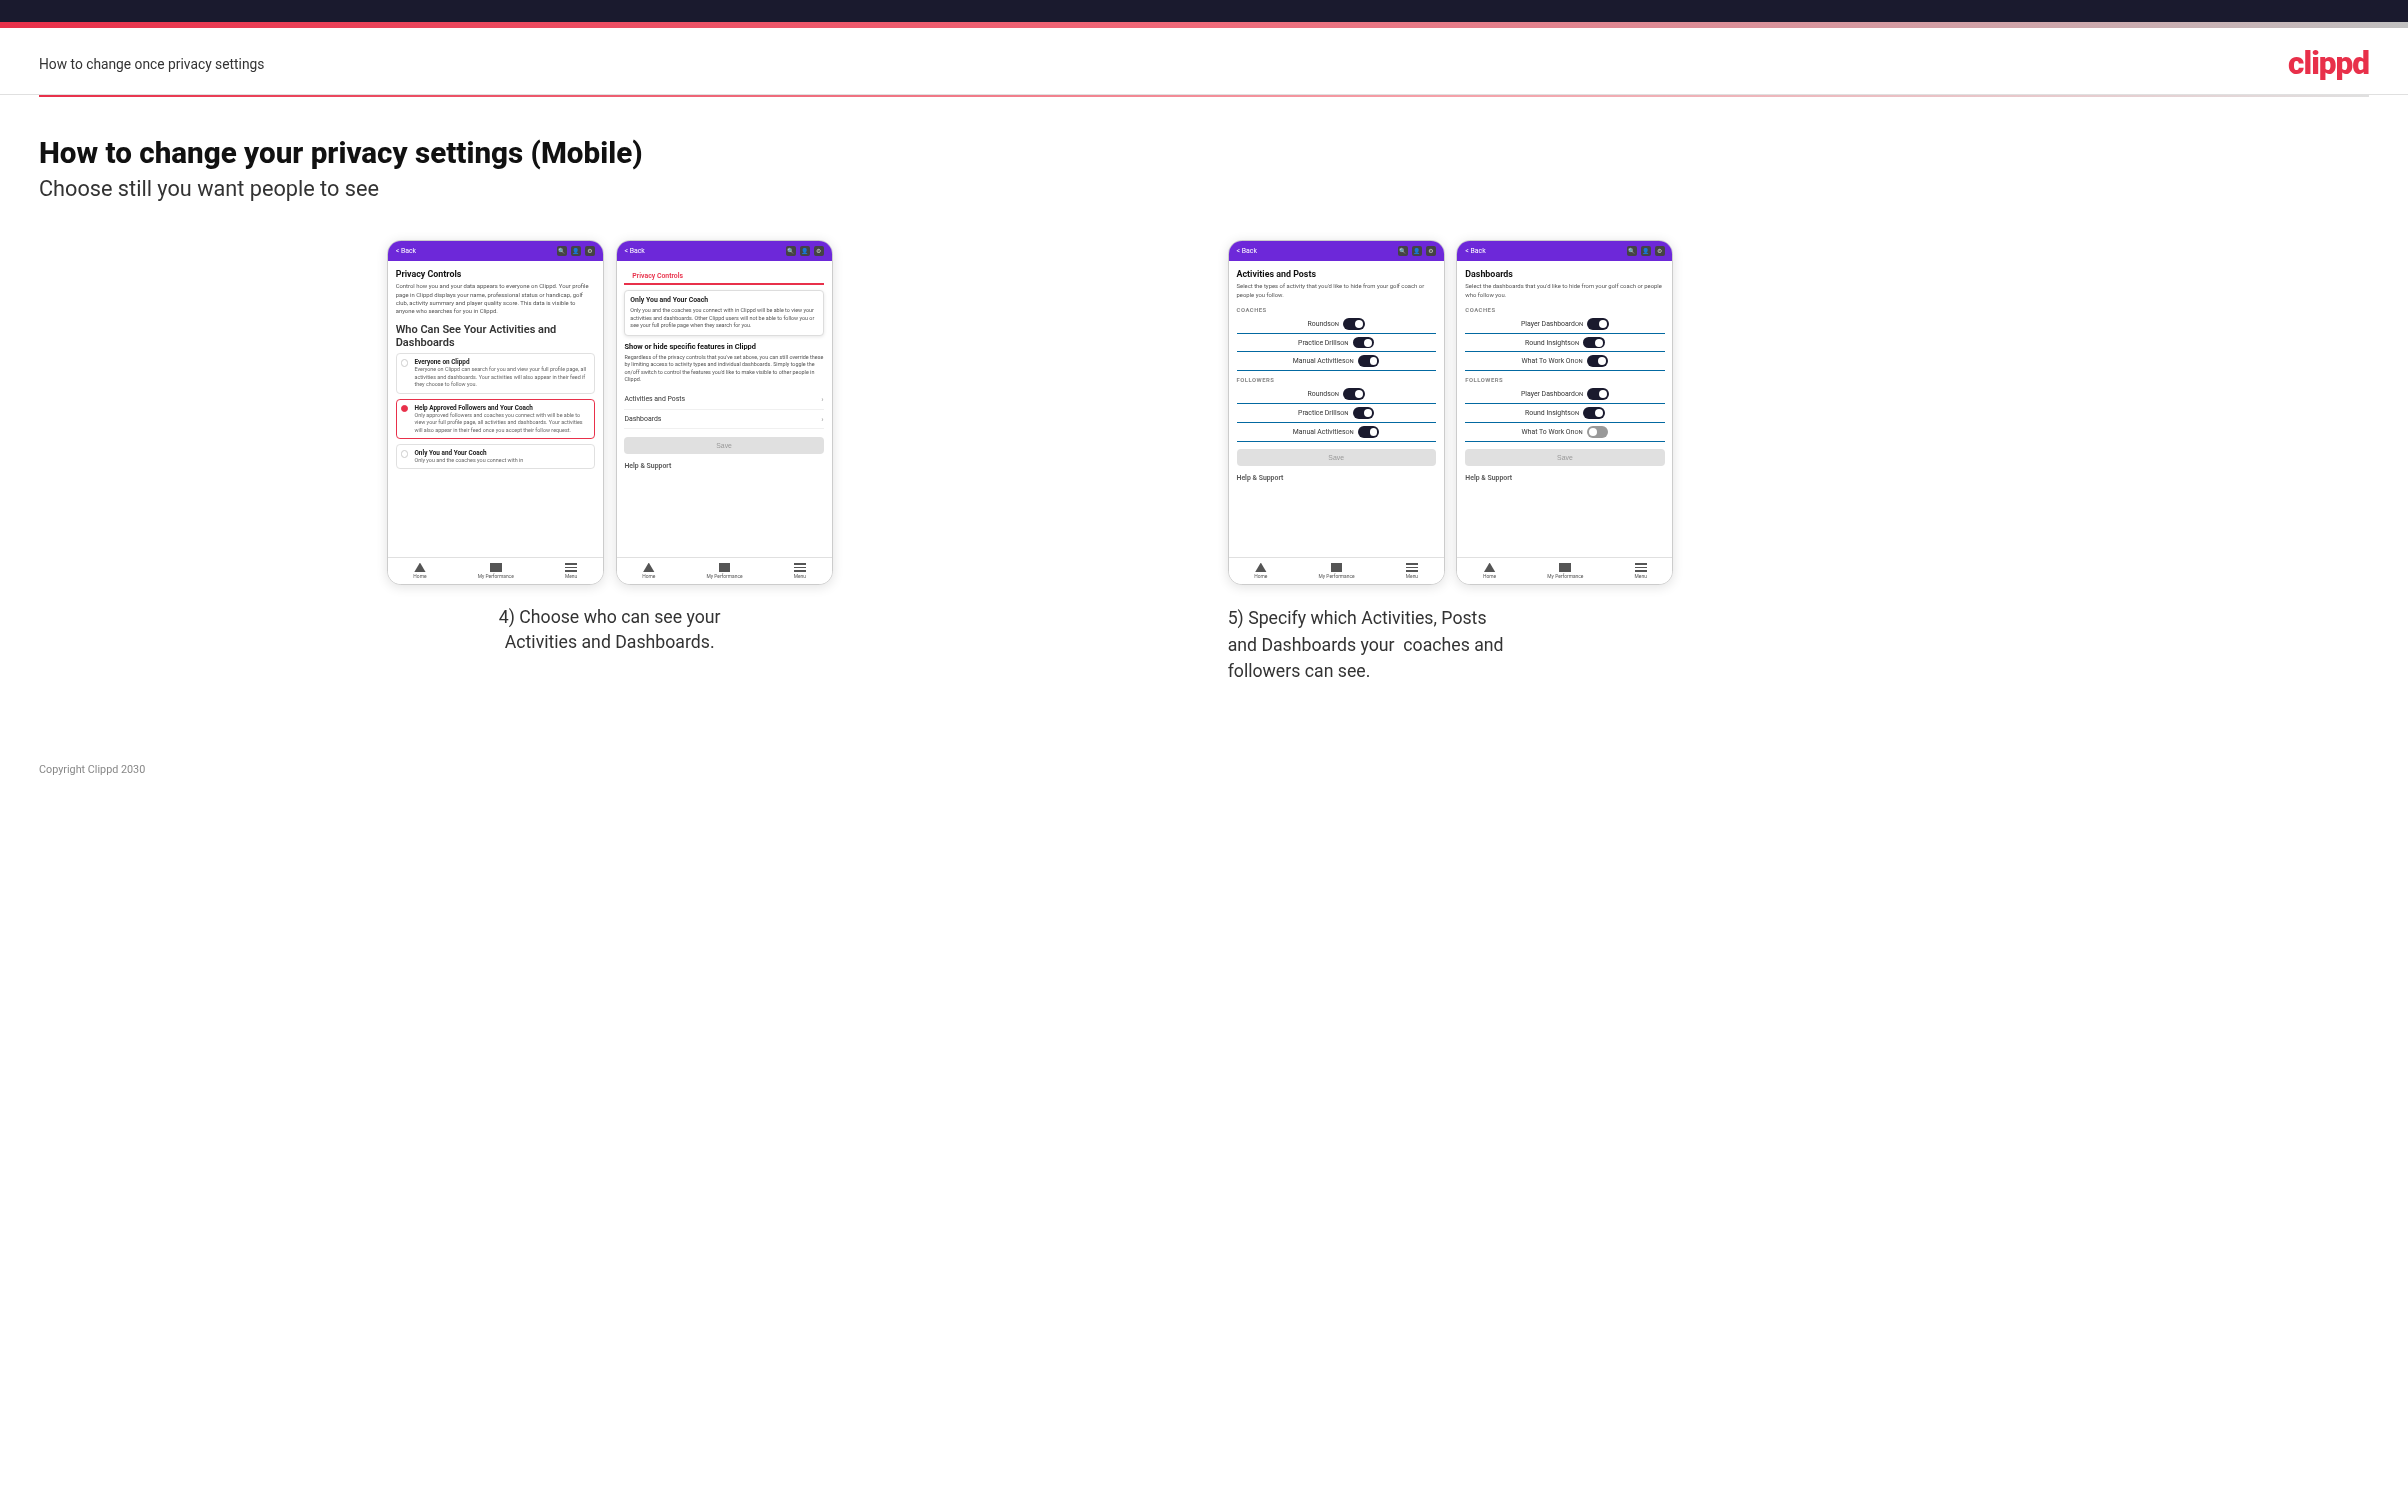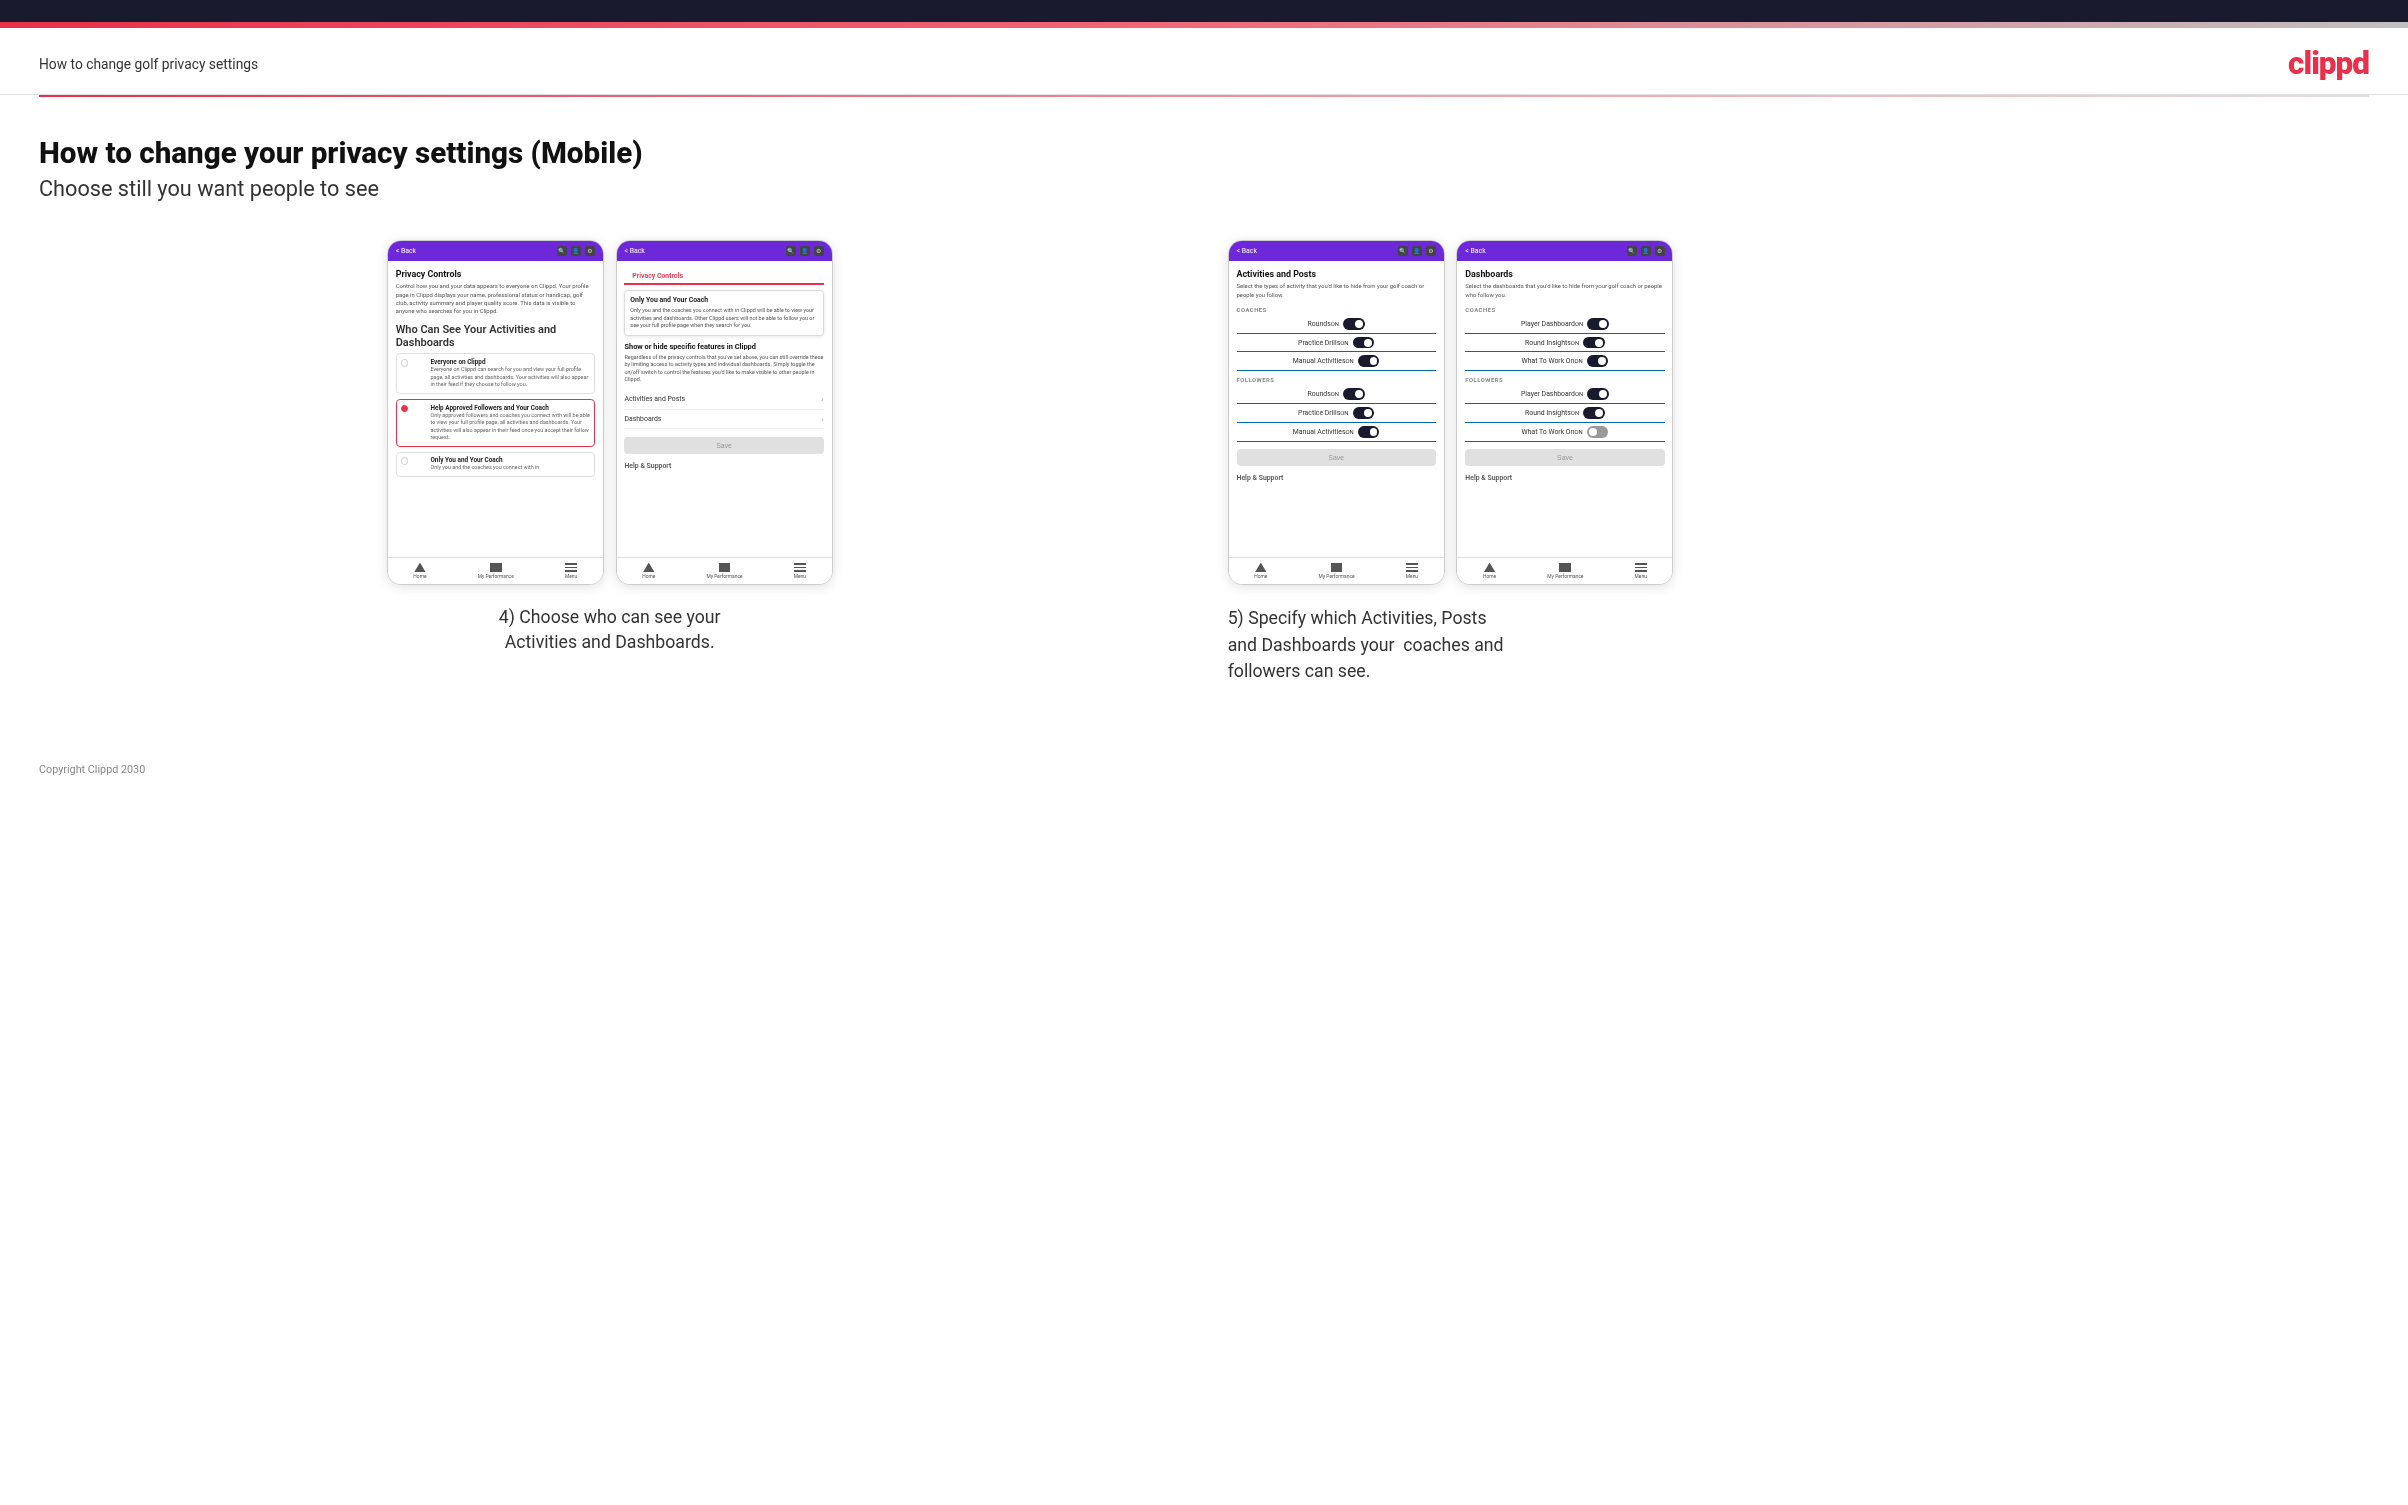--- a/index.html
+++ b/index.html
@@ -140,21 +140,21 @@
     .mock-subsection-label {
       font-size: 11px;
       font-weight: 600;
       color: #333;
       margin-bottom: 3.9px;
     }
 
     .mock-radio-item {
       display: flex;
       align-items: flex-start;
-      gap: 22px;
+      gap: 6px;
       margin-bottom: 4.9px;
       padding: 3.9px;
       border: 1px solid #e0e0e0;
       border-radius: 3.9px;
     }
     .mock-radio-item.selected {
       border-color: #e8304a;
     }
 
     .mock-radio-dot {
@@ -383,21 +383,21 @@
       align-items: center;
       gap: 2px;
     }
   </style>
 </head>
 <body>
 
 <div class="top-bar"></div>
 
 <div class="header">
-  <span class="header-title">How to change golf privacy settings</span>
+  <span class="header-title">How to change once privacy settings</span>
   <span class="logo">clippd</span>
 </div>
 
 <div class="divider"></div>
 
 <div class="main">
   <div class="page-title">How to change your privacy settings (Mobile)</div>
   <div class="page-subtitle">Choose still you want people to see</div>
 
   <div class="screenshots-row">

